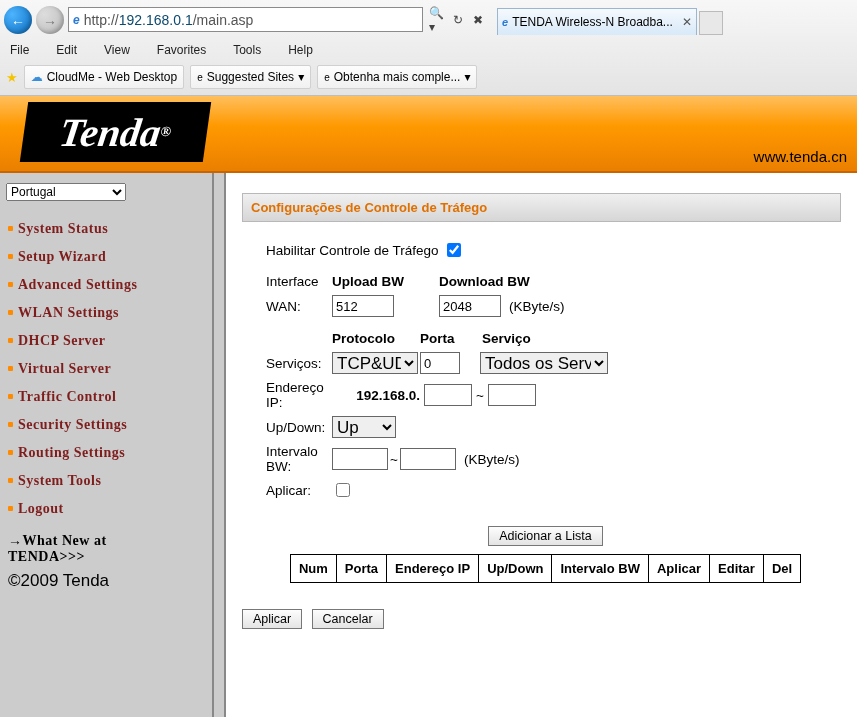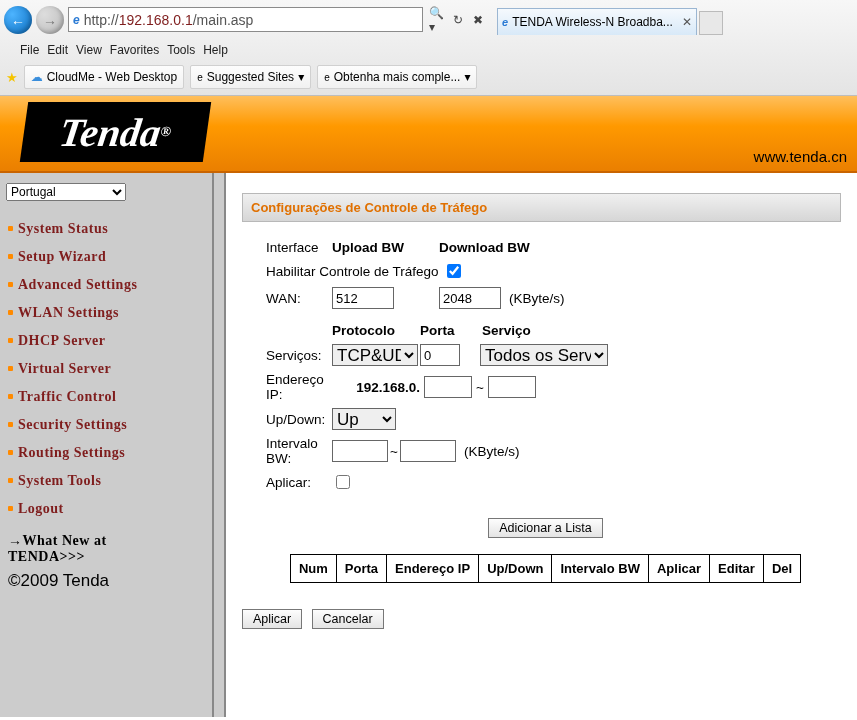--- a/index.html
+++ b/index.html
@@ -43,21 +43,21 @@
   }
   .urlbar .e-icon {
     font-size: 12px; color: #2a7ad4;
     font-weight: bold; font-style: italic;
   }
   .url-text {
     flex: 1; white-space: nowrap; overflow: hidden;
     font-size: 14px;
     color: #555;
   }
-  .url-text .bold { color: #7f1d1d; font-weight: normal; }
+  .url-text .bold { color: #0c4a6e; font-weight: normal; }
   .smallbtns {
     display: flex; gap: 2px; align-items: center;
     margin-left: 2px;
   }
   .smallbtns .sb {
     width: 18px; height: 20px;
     display:flex;align-items:center;justify-content:center;
     color:#444;
   }
   .tabs {
@@ -75,22 +75,22 @@
     font-size: 12px;
   }
   .tab .e-icon { font-weight: bold; font-style: italic; color:#2a7ad4; font-size:11px;}
   .tab .x { margin-left: auto; color:#555; }
   .newtab {
     width: 22px; height: 22px;
     background: #e8e8e8; border:1px solid #bbb;
     margin-left: 2px;
   }
   .ie-menu {
-    display: flex; gap: 8px;
-    padding: 4px 20px;
+    display: flex; gap: 27px;
+    padding: 4px 10px;
     font-size: 12px;
     color: #222;
   }
   .ie-fav {
     display: flex; align-items: center; gap: 6px;
     padding: 4px 6px 6px 6px;
     font-size: 12px;
   }
   .ie-fav .favbtn {
     display: flex; align-items: center; gap: 4px;
@@ -204,21 +204,21 @@
   .svc-row .colhead{font-weight:bold;}
   .btnrow { text-align:center; margin-top:26px; }
   .winbtn {
     background: linear-gradient(#fdfdfd,#e4e4e4);
     border: 1px solid #777;
     padding: 2px 10px;
     font-size: 12.5px;
     cursor: pointer;
   }
   table.tcgrid {
-    margin: 16px auto 0 auto;
+    margin: 8px auto 0 auto;
     border-collapse: collapse;
     padding-left: 48px;
   }
   table.tcgrid th {
     border: 1px solid #000;
     padding: 6px 8px;
     font-size: 13px;
     font-weight: bold;
     background:#fff;
   }
@@ -313,29 +313,29 @@
         <span>TENDA&gt;&gt;&gt;</span>
       </div>
       <div class="copy">©2009 Tenda</div>
     </div>
 
     <div class="content-outer">
       <div class="content-panel">
         <div class="panel-title-bar">Configurações de Controle de Tráfego</div>
 
         <div class="form-block">
+          <div class="row">
+            <span>Habilitar Controle de Tráfego</span>
+            <input type="checkbox" class="chk ml8" checked="" style="">
+          </div>
+
           <div class="row hdr-row" style="margin-top:14px;">
             <span class="col1">Interface</span>
             <span class="col2">Upload BW</span>
             <span class="col3">Download BW</span>
-          </div>
-
-          <div class="row">
-            <span>Habilitar Controle de Tráfego</span>
-            <input type="checkbox" class="chk ml8" checked="" style="">
           </div>
           <div class="row">
             <span class="lbl">WAN:</span>
             <input class="txt50" value="512" style="">
             <span style="width:45px"></span>
             <input class="txt50" value="2048" style="">
             <span class="ml8">(KByte/s)</span>
           </div>
 
           <div class="row svc-row" style="margin-top:14px">

